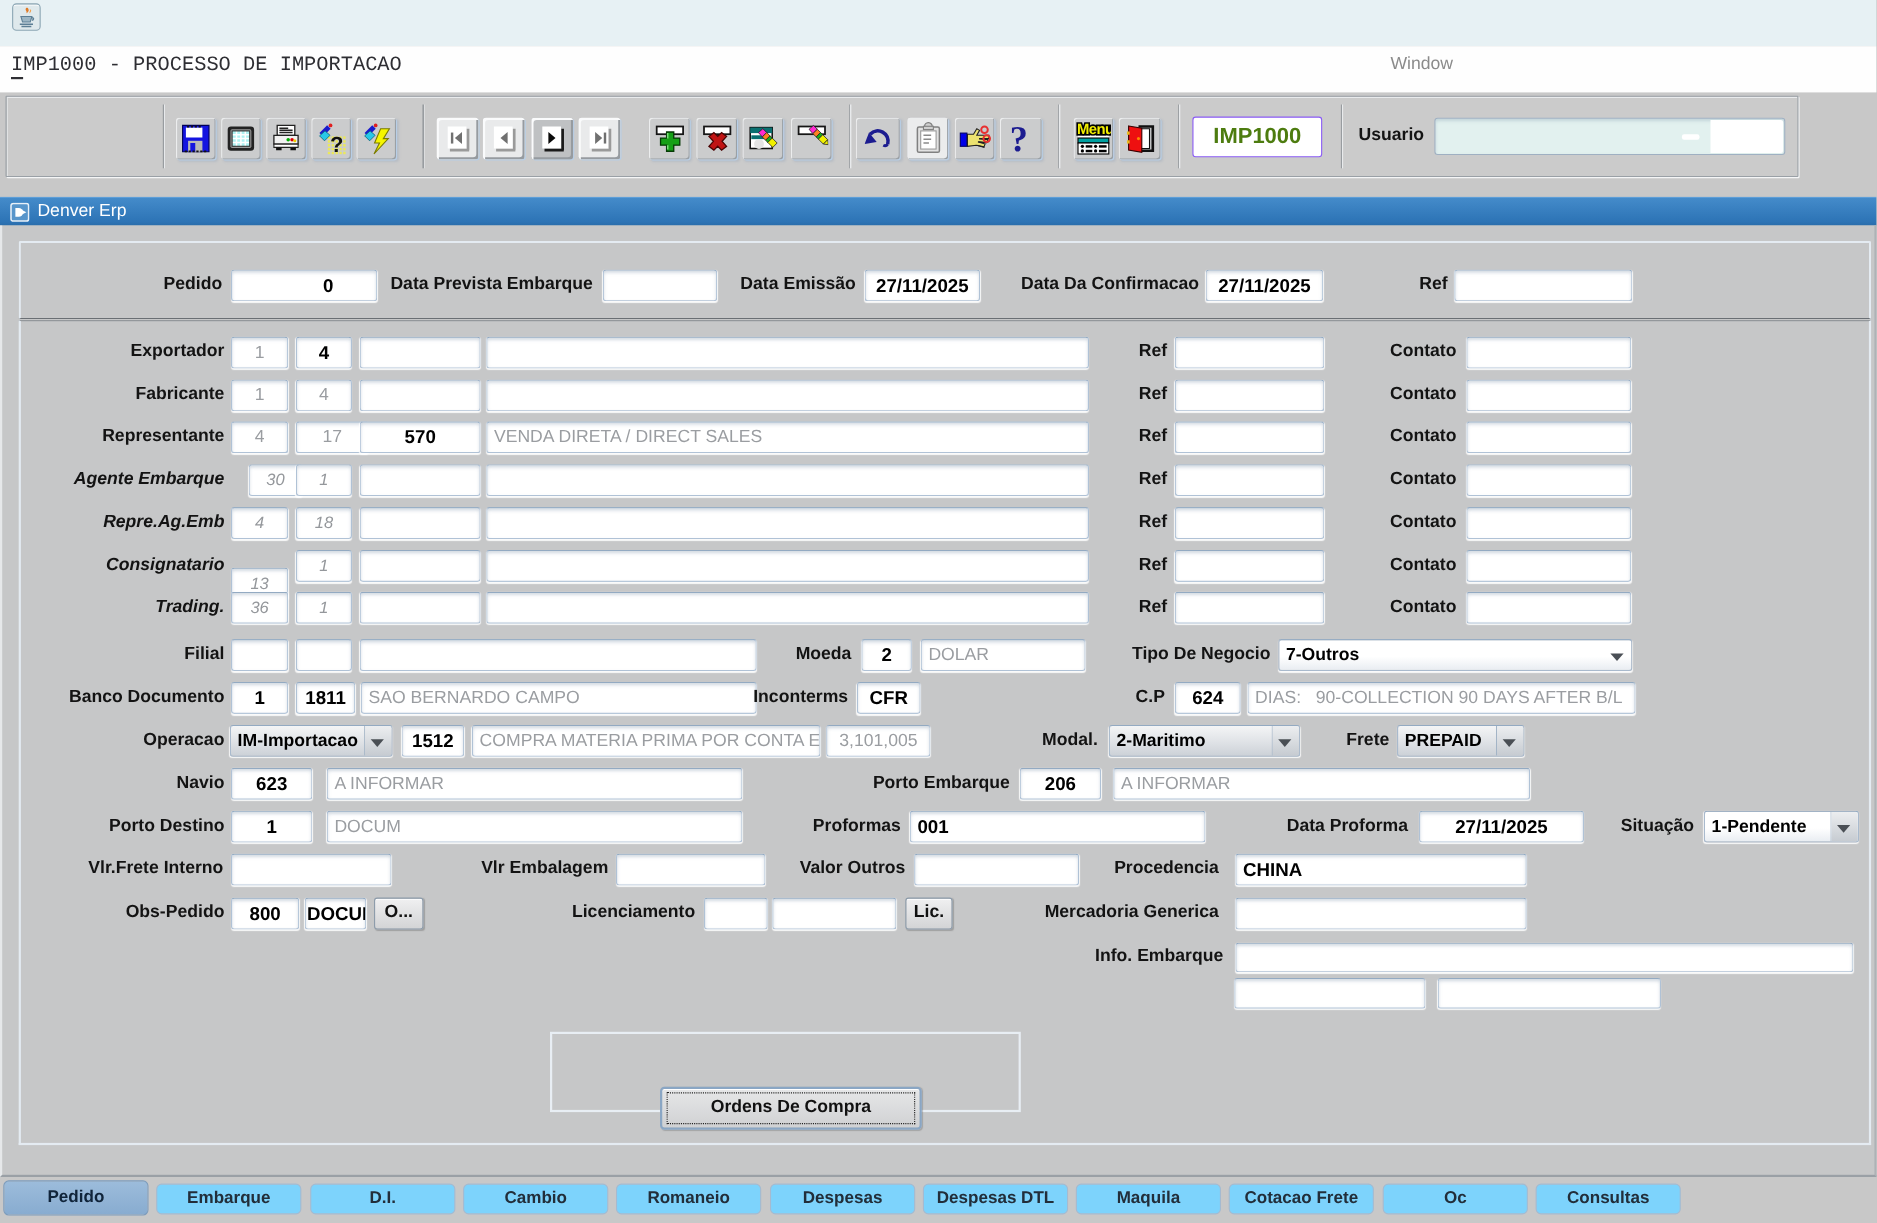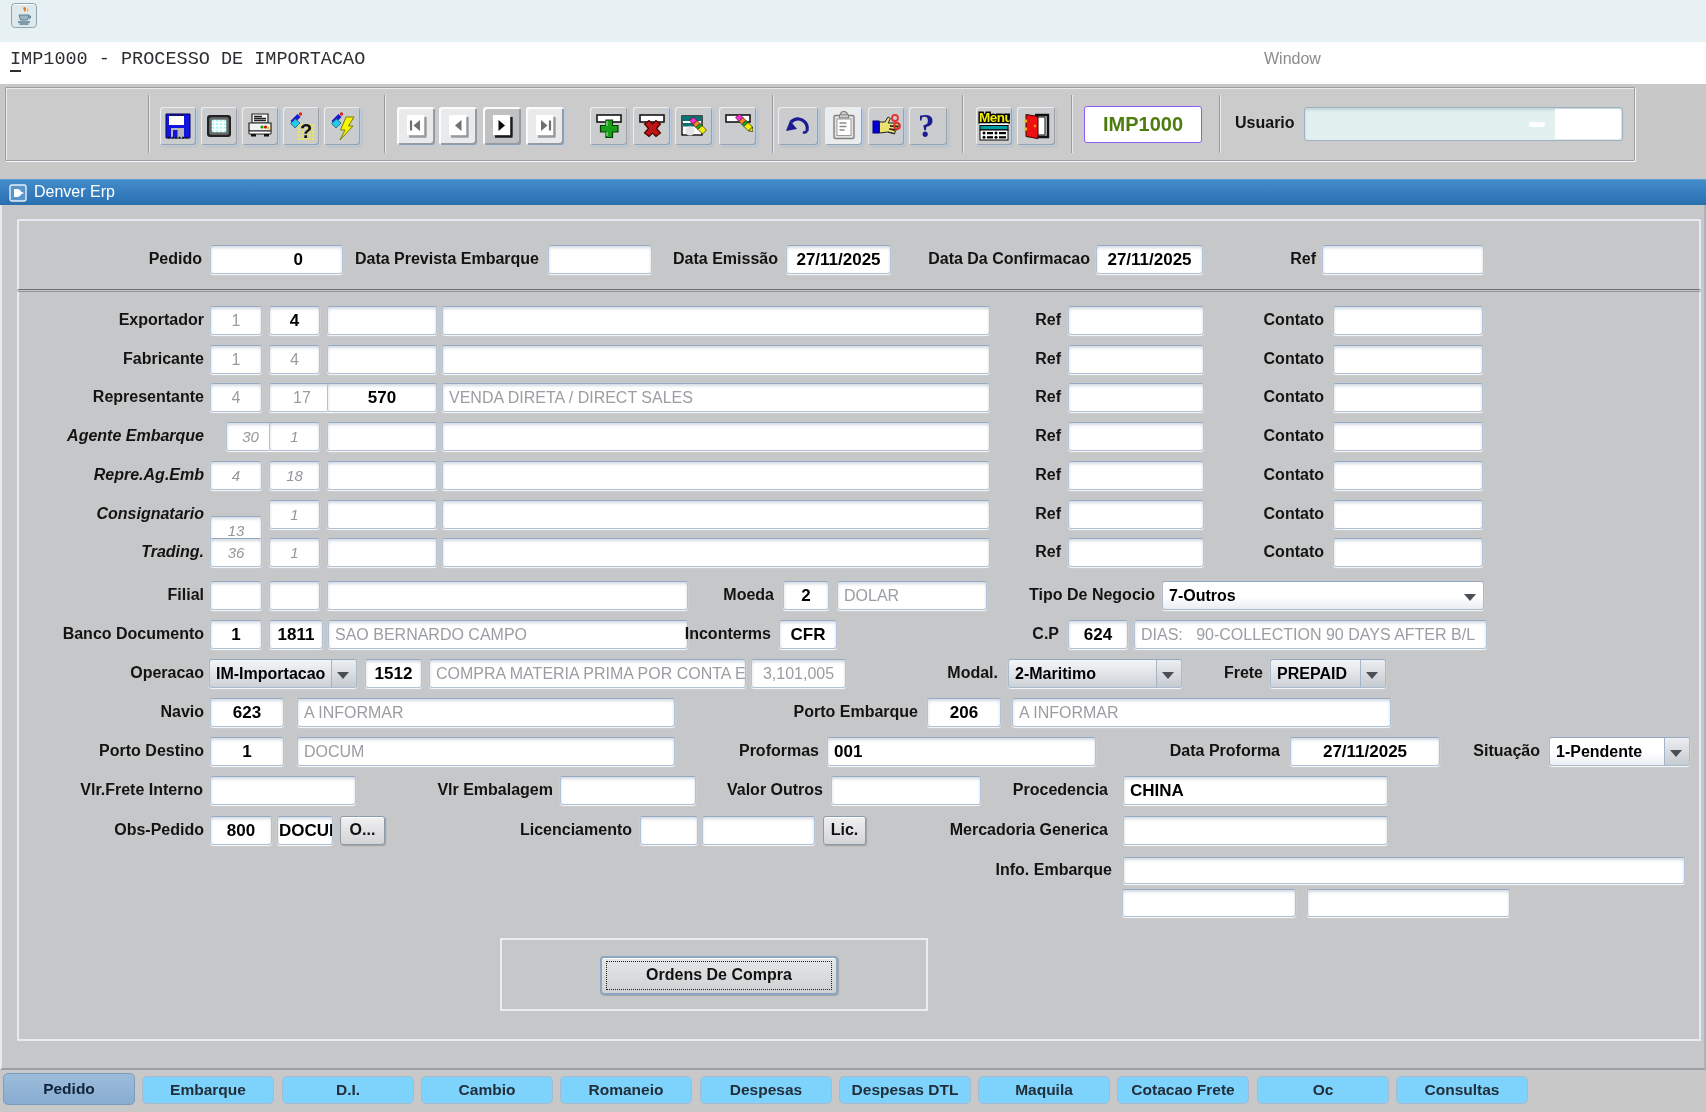--- a/index.html
+++ b/index.html
@@ -400,21 +400,21 @@
 <div class="in" style="left:640px;top:816px;width:58px"></div>
 <div class="in" style="left:702px;top:816px;width:113px"></div>
 <div class="btn" style="left:823px;top:816px;width:43px">Lic.</div>
 <div class="lbl" style="right:598px;top:820px">Mercadoria Generica</div>
 <div class="in" style="left:1123px;top:816px;width:265px"></div>
 <div class="lbl" style="right:594px;top:860px">Info. Embarque</div>
 <div class="in" style="left:1123px;top:857px;width:562px;height:27px"></div>
 <div class="in" style="left:1122px;top:889px;width:174px;height:28px"></div>
 <div class="in" style="left:1307px;top:889px;width:203px;height:28px"></div>
 <div class="abs" style="left:500px;top:938px;width:428px;height:73px;border:2px solid #e8eef4"></div>
-<div class="abs" style="left:600px;top:956px;width:238px;height:39px;background:linear-gradient(180deg,#e6e7e8,#d0d1d3);border:2px solid #8aa6c4;border-radius:4px;box-shadow:inset 0 1px 0 #fff,1px 1px 1px rgba(110,110,110,.4)">
+<div class="abs" style="left:600px;top:988px;width:238px;height:39px;background:linear-gradient(180deg,#e6e7e8,#d0d1d3);border:2px solid #8aa6c4;border-radius:4px;box-shadow:inset 0 1px 0 #fff,1px 1px 1px rgba(110,110,110,.4)">
 <div class="abs" style="left:4px;top:3px;right:4px;bottom:3px;border:1.5px dotted #222"></div>
 <div class="abs" style="left:0;top:0;width:100%;text-align:center;line-height:34px;font-size:16px;font-weight:bold;color:#111">Ordens De Compra</div>
   </div>
 <div class="tab sel" style="left:3px;width:132px">Pedido</div>
 <div class="tab" style="left:142px;width:132px">Embarque</div>
 <div class="tab" style="left:282px;width:132px">D.I.</div>
 <div class="tab" style="left:421px;width:132px">Cambio</div>
 <div class="tab" style="left:560px;width:132px">Romaneio</div>
 <div class="tab" style="left:700px;width:132px">Despesas</div>
 <div class="tab" style="left:839px;width:132px">Despesas DTL</div>

